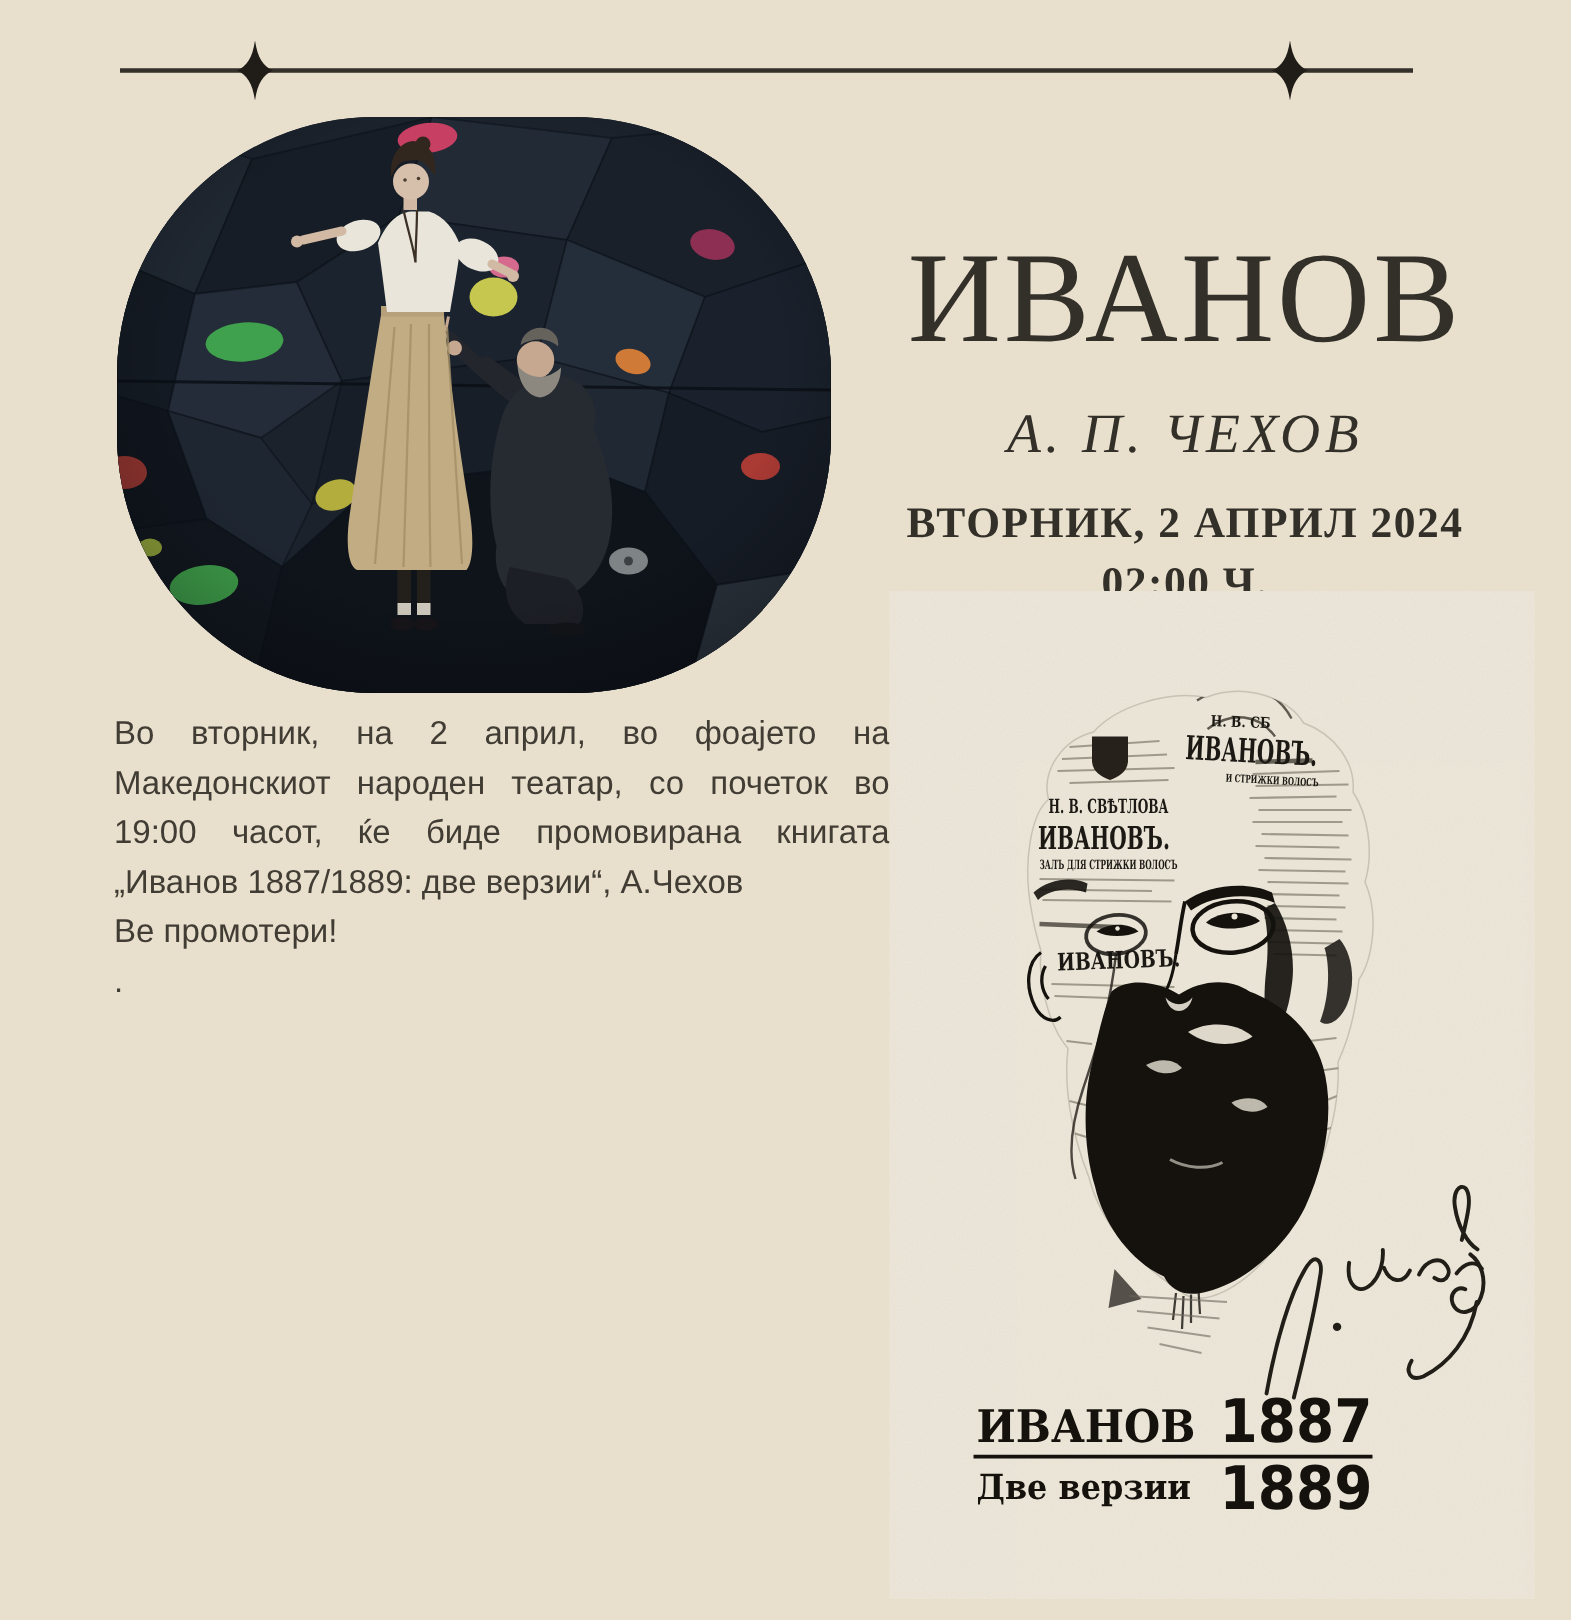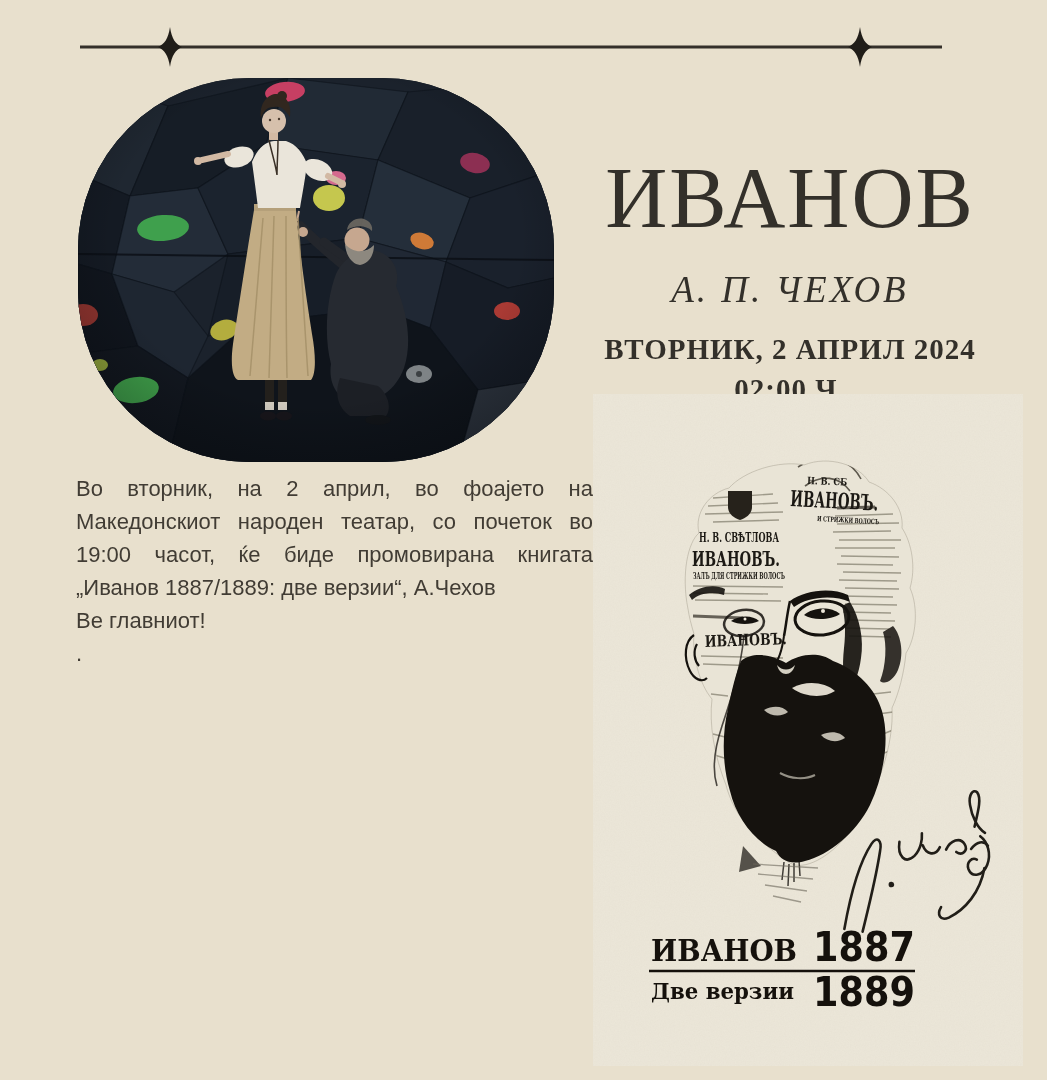--- a/index.html
+++ b/index.html
@@ -116,21 +116,21 @@
   <h1 class="play-title">ИВАНОВ</h1>
   <div class="author">А. П. ЧЕХОВ</div>
   <div class="datetime">
     <div>ВТОРНИК, 2 АПРИЛ 2024</div>
     <div>02:00 Ч.</div>
   </div>
 </div>
 
 <div class="body-text">
   <p>Во вторник, на 2 април, во фоајето на Македонскиот народен театар, со почеток во 19:00 часот, ќе биде промовирана книгата „Иванов 1887/1889: две верзии“, А.Чехов</p>
-  <p>Ве главниот!</p>
+  <p>Ве промотери!</p>
   <p>.</p>
 </div>
 
 <div class="cover">
 <svg width="430" height="672" viewBox="0 0 430 672">
   <defs>
     <filter id="grain" x="0" y="0" width="100%" height="100%">
       <feTurbulence type="fractalNoise" baseFrequency="0.8" numOctaves="2" result="n"></feTurbulence>
       <feColorMatrix in="n" type="matrix" values="0 0 0 0 0.35 0 0 0 0 0.32 0 0 0 0 0.26 0 0 0 0.10 0"></feColorMatrix>
     </filter>

